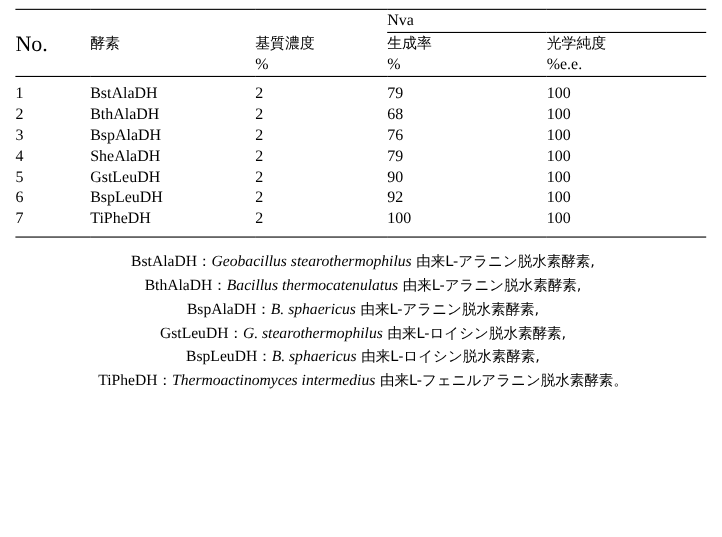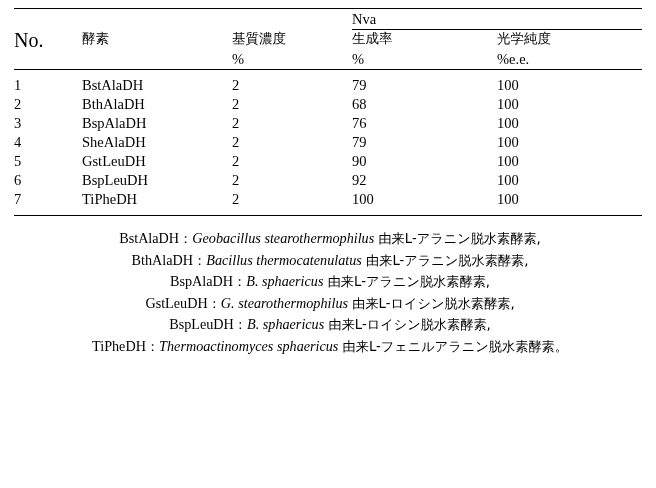--- a/index.html
+++ b/index.html
@@ -80,21 +80,21 @@
     text-align: center;
   }
   .ital {
     font-style: italic;
   }
   .jp {
     font-family: "DejaVu Sans", "Liberation Sans", sans-serif;
     font-size: 13.2px;
   }
   .jp-hdr {
-    font-family: Liberation Mono, monospace;
+    font-family: Liberation Serif, serif;
     font-size: 13.5px;
   }
 </style>
 </head>
 <body>
 
 <div class="page">
 
   <table class="main">
     <colgroup>
@@ -194,17 +194,17 @@
     <div class="note-line">
       <span>BspAlaDH</span><span class="jp">：</span><span class="ital">B. sphaericus</span><span class="jp"> 由来L-アラニン脱水素酵素,</span>
     </div>
     <div class="note-line">
       <span>GstLeuDH</span><span class="jp">：</span><span class="ital">G. stearothermophilus</span><span class="jp"> 由来L-ロイシン脱水素酵素,</span>
     </div>
     <div class="note-line">
       <span>BspLeuDH</span><span class="jp">：</span><span class="ital">B. sphaericus</span><span class="jp"> 由来L-ロイシン脱水素酵素,</span>
     </div>
     <div class="note-line">
-      <span>TiPheDH</span><span class="jp">：</span><span class="ital">Thermoactinomyces sphaericus</span><span class="jp"> 由来L-フェニルアラニン脱水素酵素。</span>
+      <span>TiPheDH</span><span class="jp">：</span><span class="ital">Thermoactinomyces intermedius</span><span class="jp"> 由来L-フェニルアラニン脱水素酵素。</span>
     </div>
   </div>
 
 </div>
 
 </body></html>

